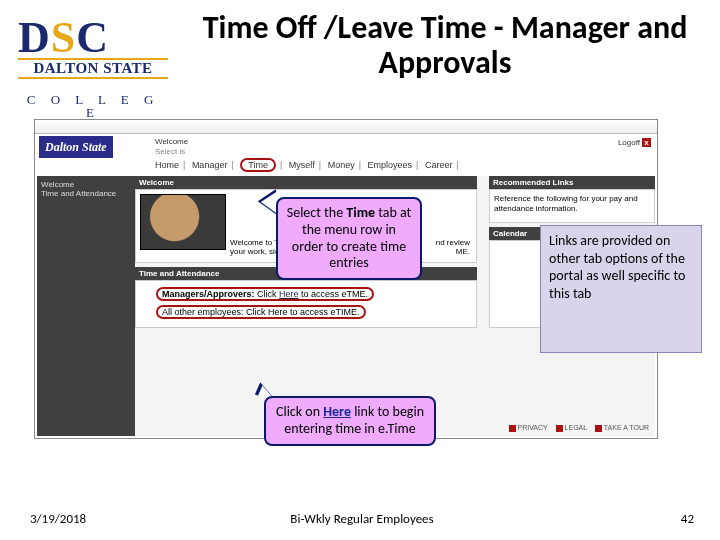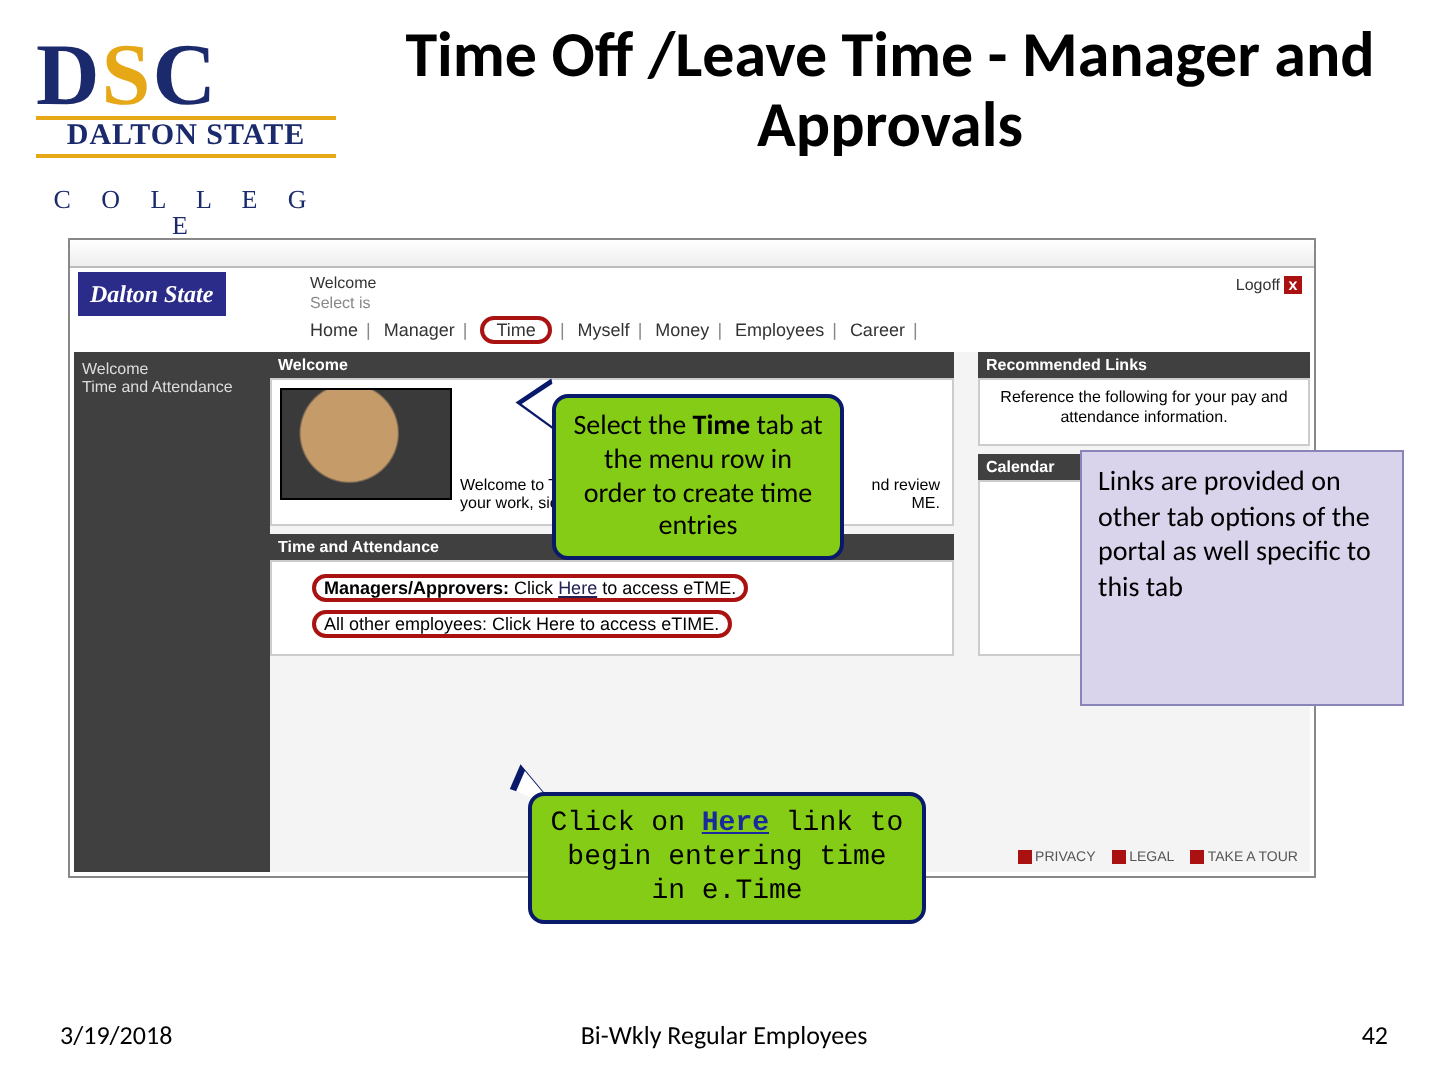--- a/index.html
+++ b/index.html
@@ -39,23 +39,23 @@
   .ta-row { display:flex; align-items:center; gap:4px; padding:2px 16px; font: 400 9px Arial; }
   .ta-row.manager { position: relative; }
   .ta-oval { border:2px solid #a11; border-radius: 12px; padding: 0 4px; display:inline-block;}
   .ta-row .here { text-decoration: underline; color: #225; }
   .right-col { width: 166px; margin-left: 6px; }
   .rec-b { font: 400 8px Arial; line-height:1.2; }
   .footer-links { position:absolute; right:6px; bottom:4px; font:400 7px Arial; color:#555;}
   .footer-links .sq { display:inline-block; width:7px; height:7px; background:#a11; margin: 0 2px 0 6px; vertical-align:middle;}
 
   
-  .callout { position: absolute; background: #84cc16; border: 2px solid #0a1a6b; border-radius: 8px; padding: 6px 8px; font: 400 14px/1.2 "Calibri", Arial; text-align: center; color: #000; }
+  .callout { position: absolute; background: #f0abfc; border: 2px solid #0a1a6b; border-radius: 8px; padding: 6px 8px; font: 400 14px/1.2 "Calibri", Arial; text-align: center; color: #000; }
   .callout.c1 { left: 276px; top: 197px; width: 146px; }
-  .callout.c3 { left: 264px; top: 396px; width: 199px; font-family: Liberation Mono, monospace; }
+  .callout.c3 { left: 264px; top: 396px; width: 172px; }
   .linkish { color: #1a2a9c; text-decoration: underline; }
   .bold { font-weight: 700; }
 
   
   .note { position: absolute; left: 540px; top: 225px; width: 162px; height: 128px; background: #d9d4ec; border: 1px solid #8a85b8; padding: 6px 8px; font: 400 14px/1.25 "Calibri", Arial; color: #000; }
 
   
   .wedge { position:absolute; width:0; height:0; }
   .w1 { left: 259px; top: 191px; border-right: 20px solid #0a1a6b; border-top: 8px solid transparent; border-bottom: 22px solid transparent; transform: rotate(-12deg); }
   .w1b{ left: 262px; top: 193px; border-right: 18px solid #fff; border-top: 7px solid transparent; border-bottom: 20px solid transparent; transform: rotate(-12deg);}
@@ -129,21 +129,21 @@
                   <span>to access eTME.</span>
                 </span>
               </div>
               <div class="ta-row">
                 <span class="ta-oval">All other employees: Click Here to access eTIME.</span>
               </div>
             </div>
           </div>
           <div class="right-col">
             <div class="sec-h">Recommended Links</div>
-            <div class="sec-b rec-b" style="height:34px;text-align:center;">Reference the following for your pay and attendance information.</div>
+            <div class="sec-b rec-b" style="height:34px;">Reference the following for your pay and attendance information.</div>
             <div class="sec-h">Calendar</div>
             <div class="sec-b" style="height:88px;"></div>
           </div>
         </div>
         <div class="footer-links">
           <span class="sq"></span><span>PRIVACY</span>
           <span class="sq"></span><span>LEGAL</span>
           <span class="sq"></span><span>TAKE A TOUR</span>
         </div>
       </div>

